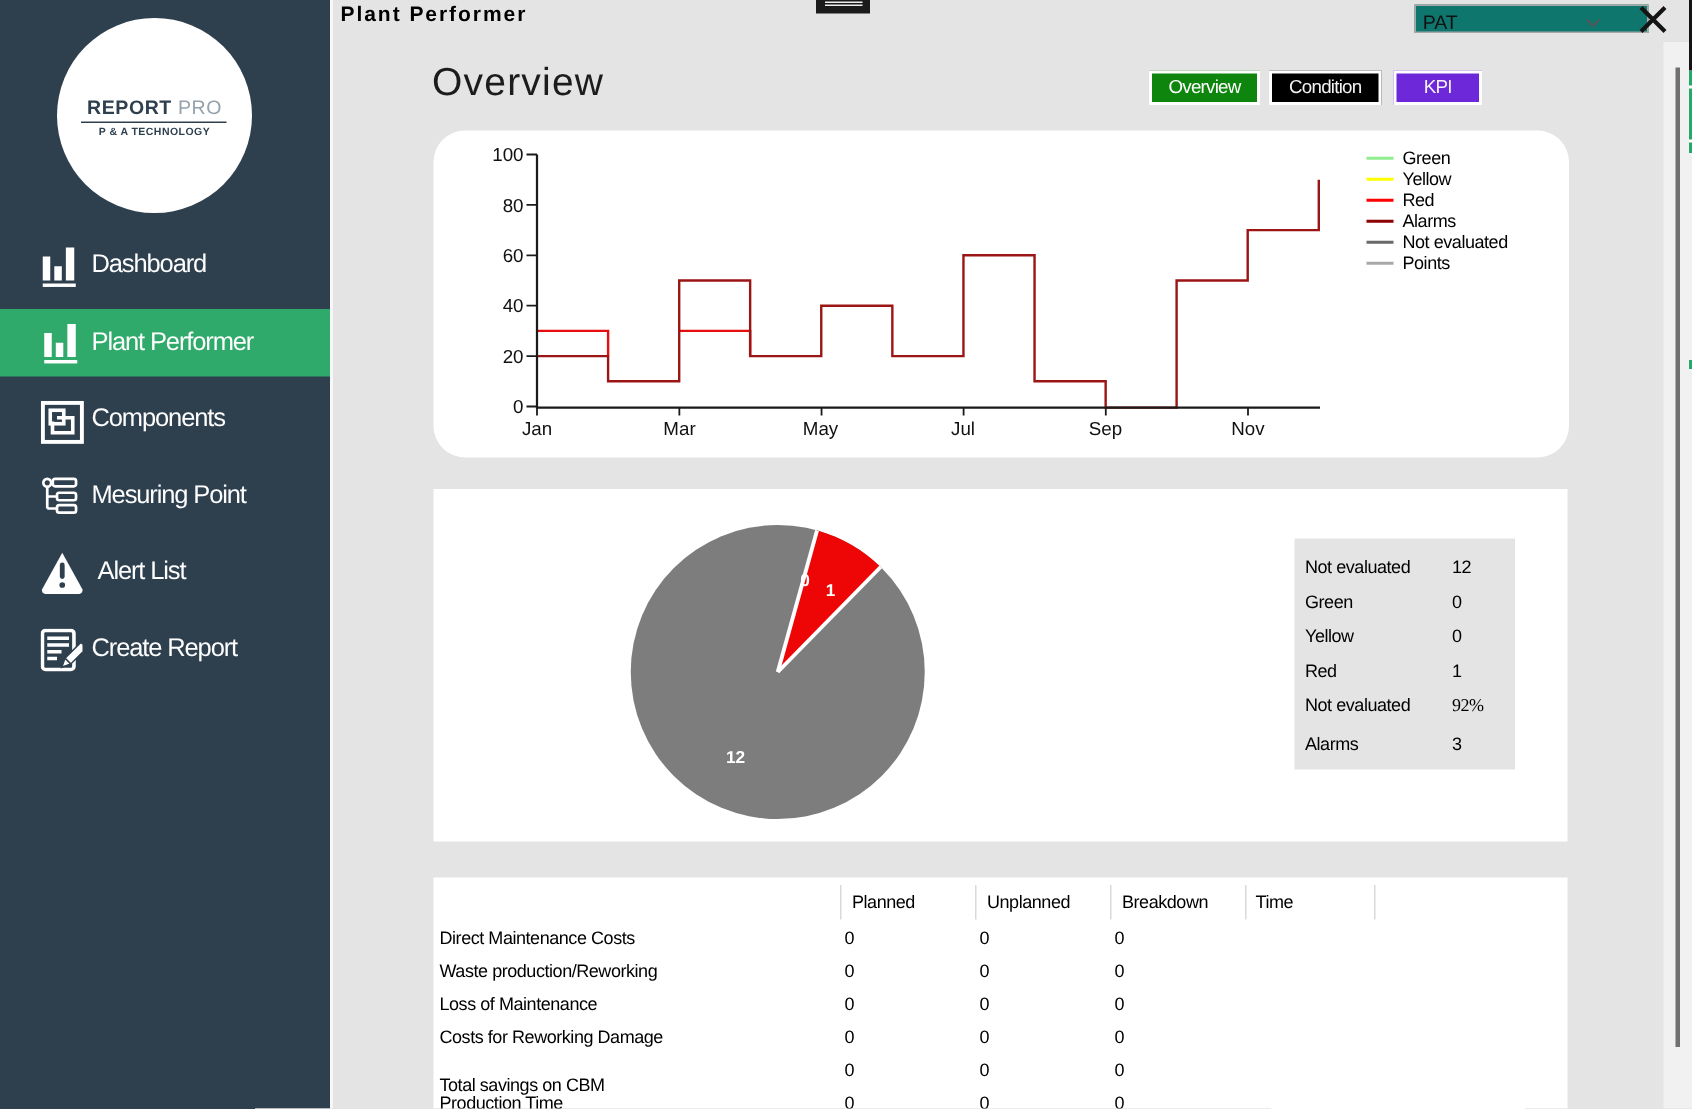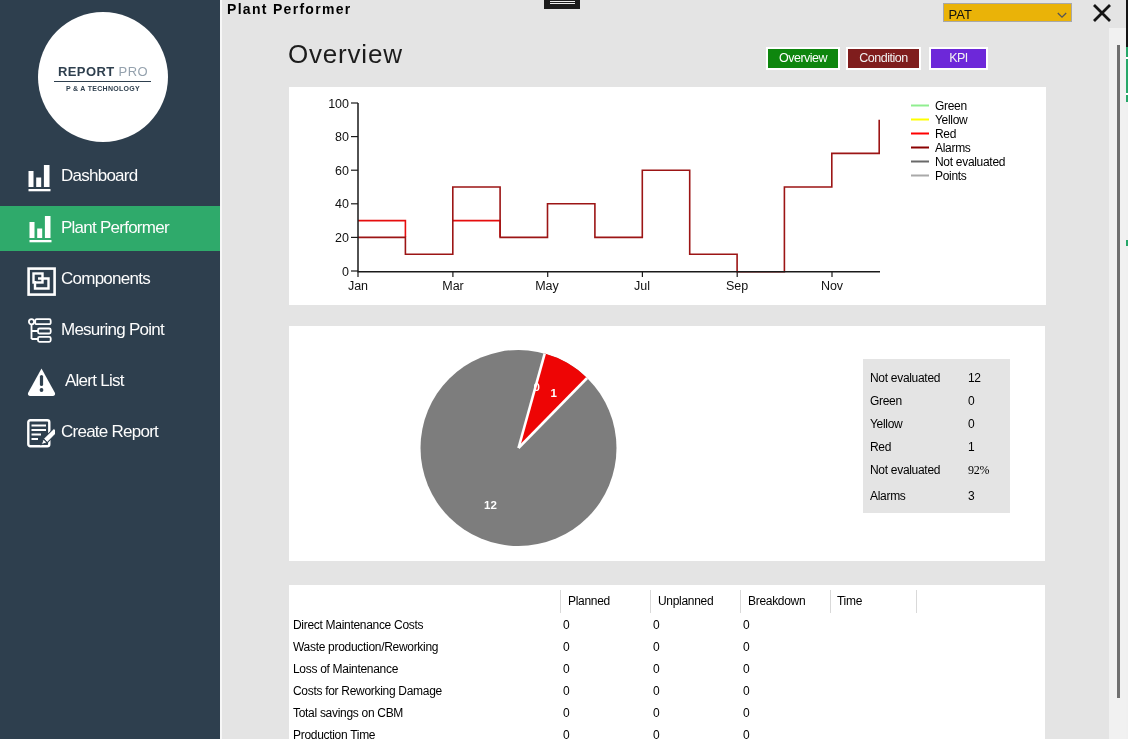--- a/index.html
+++ b/index.html
@@ -5,21 +5,21 @@
 * { margin:0; padding:0; box-sizing:border-box; }
 html,body { width:1128px; height:739px; overflow:hidden; }
 body { font-family:"Liberation Sans", sans-serif; background:#e4e4e4; position:relative; }
 .abs { position:absolute; }
 #sidebar { left:0; top:0; width:220px; height:739px; background:#2e3f4e; }
 #sidestrip { left:220px; top:0; width:2px; height:739px; background:#f7f7f7; }
 #logo { left:38px; top:12px; width:130px; height:130px; background:#fff; border-radius:50%; }
 .menu-label { color:#fdfdfd; font-size:17px; letter-spacing:-0.75px; }
 #seltab { left:0; top:206px; width:220px; height:45px; background:#2faa6b; }
 .panel { background:#ffffff; }
-#panel1 { left:289px; top:87px; width:757px; height:218px; }
+#panel1 { left:289px; top:87px; width:757px; height:218px;border-radius:21px; }
 #panel2 { left:289px; top:326px; width:756px; height:235px; }
 #panel3 { left:289px; top:585px; width:756px; height:154px; }
 .t12 { font-size:12px; color:#000; letter-spacing:-0.3px; white-space:nowrap; }
 </style>
 </head>
 <body>
 <div id="sidebar" class="abs"></div>
 <div id="sidestrip" class="abs"></div>
 <div id="logo" class="abs">
   <div class="abs" style="left:0;top:52px;width:130px;text-align:center;font-size:13px;letter-spacing:0.4px;color:#2e3f4e;white-space:nowrap;line-height:15px;"><span style="font-weight:bold;">REPORT</span> <span style="color:#95a2ae;">PRO</span></div>
@@ -70,33 +70,33 @@
     <path d="M17.3 22.5 L22.7 22.5 L20 28.2 Z" fill="#fff" stroke="#2e3f4e" stroke-width="1"></path>
   </g>
 </svg>
 <div class="abs menu-label" style="left:61px;top:422px;">Create Report</div>
 
 <div class="abs" style="left:227px;top:1px;font-size:14px;font-weight:bold;letter-spacing:1.3px;color:#000;">Plant Performer</div>
 <div class="abs" style="left:544px;top:0;width:36px;height:9px;background:#1b1b1b;">
   <div class="abs" style="left:5.5px;top:1px;width:25px;height:1.3px;background:#ededed;"></div>
   <div class="abs" style="left:5.5px;top:3.2px;width:25px;height:1.3px;background:#ededed;"></div>
 </div>
-<div class="abs" style="left:943px;top:3px;width:129px;height:19px;background:#eab308;border:1px solid #a8a8a8;">
+<div class="abs" style="left:943px;top:3px;width:156px;height:19px;background:#0f766e;border:1px solid #a8a8a8;">
   <div class="abs" style="left:4.5px;top:2.5px;font-size:13px;color:#111;">PAT</div>
   <svg class="abs" style="left:113px;top:8px;" width="10" height="7" viewBox="0 0 10 7">
       <path d="M0.8 1 L5 5.2 L9.2 1" stroke="#555" stroke-width="1.3" fill="none"></path>
     </svg>
 </div>
 <svg class="abs" style="left:1091px;top:3px;" width="22" height="20" viewBox="0 0 22 20">
     <path d="M3 2 L19 18 M19 2 L3 18" stroke="#141414" stroke-width="2.8" fill="none"></path>
   </svg>
 <div class="abs" style="left:288px;top:39px;font-size:26px;color:#1c1c1c;letter-spacing:0.8px;">Overview</div>
 
 <div class="abs" style="left:766px;top:47px;width:74px;height:23px;background:#0e860e;border:2px solid #fff;color:#fff;font-size:12.5px;letter-spacing:-0.5px;text-align:center;line-height:19px;">Overview</div>
-<div class="abs" style="left:846px;top:47px;width:75px;height:23px;background:#7f1d1d;border:2px solid #fff;color:#f2f2f2;font-size:12.5px;letter-spacing:-0.5px;text-align:center;line-height:19px;">Condition</div>
+<div class="abs" style="left:846px;top:47px;width:75px;height:23px;background:#000000;border:2px solid #fff;color:#f2f2f2;font-size:12.5px;letter-spacing:-0.5px;text-align:center;line-height:19px;">Condition</div>
 <div class="abs" style="left:929px;top:47px;width:59px;height:23px;background:#6d28d9;border:2px solid #fff;color:#f2f2f2;font-size:12.5px;letter-spacing:-0.5px;text-align:center;line-height:19px;">KPI</div>
 <div id="panel1" class="abs panel">
 <svg width="757" height="218" viewBox="0 0 757 218" style="font-family:'Liberation Sans',sans-serif;">
 
   <g stroke="#1a1a1a" stroke-width="1.2">
     <path d="M62 16 H69"></path>
         <path d="M62 49.6 H69"></path>
         <path d="M62 83.2 H69"></path>
         <path d="M62 116.8 H69"></path>
         <path d="M62 150.4 H69"></path>
@@ -187,21 +187,21 @@
   <div class="abs" style="left:541px;top:5px;width:1px;height:23px;background:#d9d9d9;"></div>
   <div class="abs" style="left:627px;top:5px;width:1px;height:23px;background:#d9d9d9;"></div>
   <div class="abs t12" style="left:279px;top:9px;">Planned</div>
   <div class="abs t12" style="left:369px;top:9px;">Unplanned</div>
   <div class="abs t12" style="left:459px;top:9px;">Breakdown</div>
   <div class="abs t12" style="left:548px;top:9px;">Time</div>
   <div class="abs t12" style="left:4px;top:33px;">Direct Maintenance Costs</div>
   <div class="abs t12" style="left:4px;top:55px;">Waste production/Reworking</div>
   <div class="abs t12" style="left:4px;top:77px;">Loss of Maintenance</div>
   <div class="abs t12" style="left:4px;top:99px;">Costs for Reworking Damage</div>
-  <div class="abs t12" style="left:4px;top:121px;">Total savings on CBM</div>
+  <div class="abs t12" style="left:4px;top:131px;">Total savings on CBM</div>
   <div class="abs t12" style="left:4px;top:143px;">Production Time</div>
   <div class="abs t12" style="left:274px;top:33px;">0</div>
     <div class="abs t12" style="left:364px;top:33px;">0</div>
     <div class="abs t12" style="left:454px;top:33px;">0</div>
   <div class="abs t12" style="left:274px;top:55px;">0</div>
     <div class="abs t12" style="left:364px;top:55px;">0</div>
     <div class="abs t12" style="left:454px;top:55px;">0</div>
   <div class="abs t12" style="left:274px;top:77px;">0</div>
     <div class="abs t12" style="left:364px;top:77px;">0</div>
     <div class="abs t12" style="left:454px;top:77px;">0</div>

